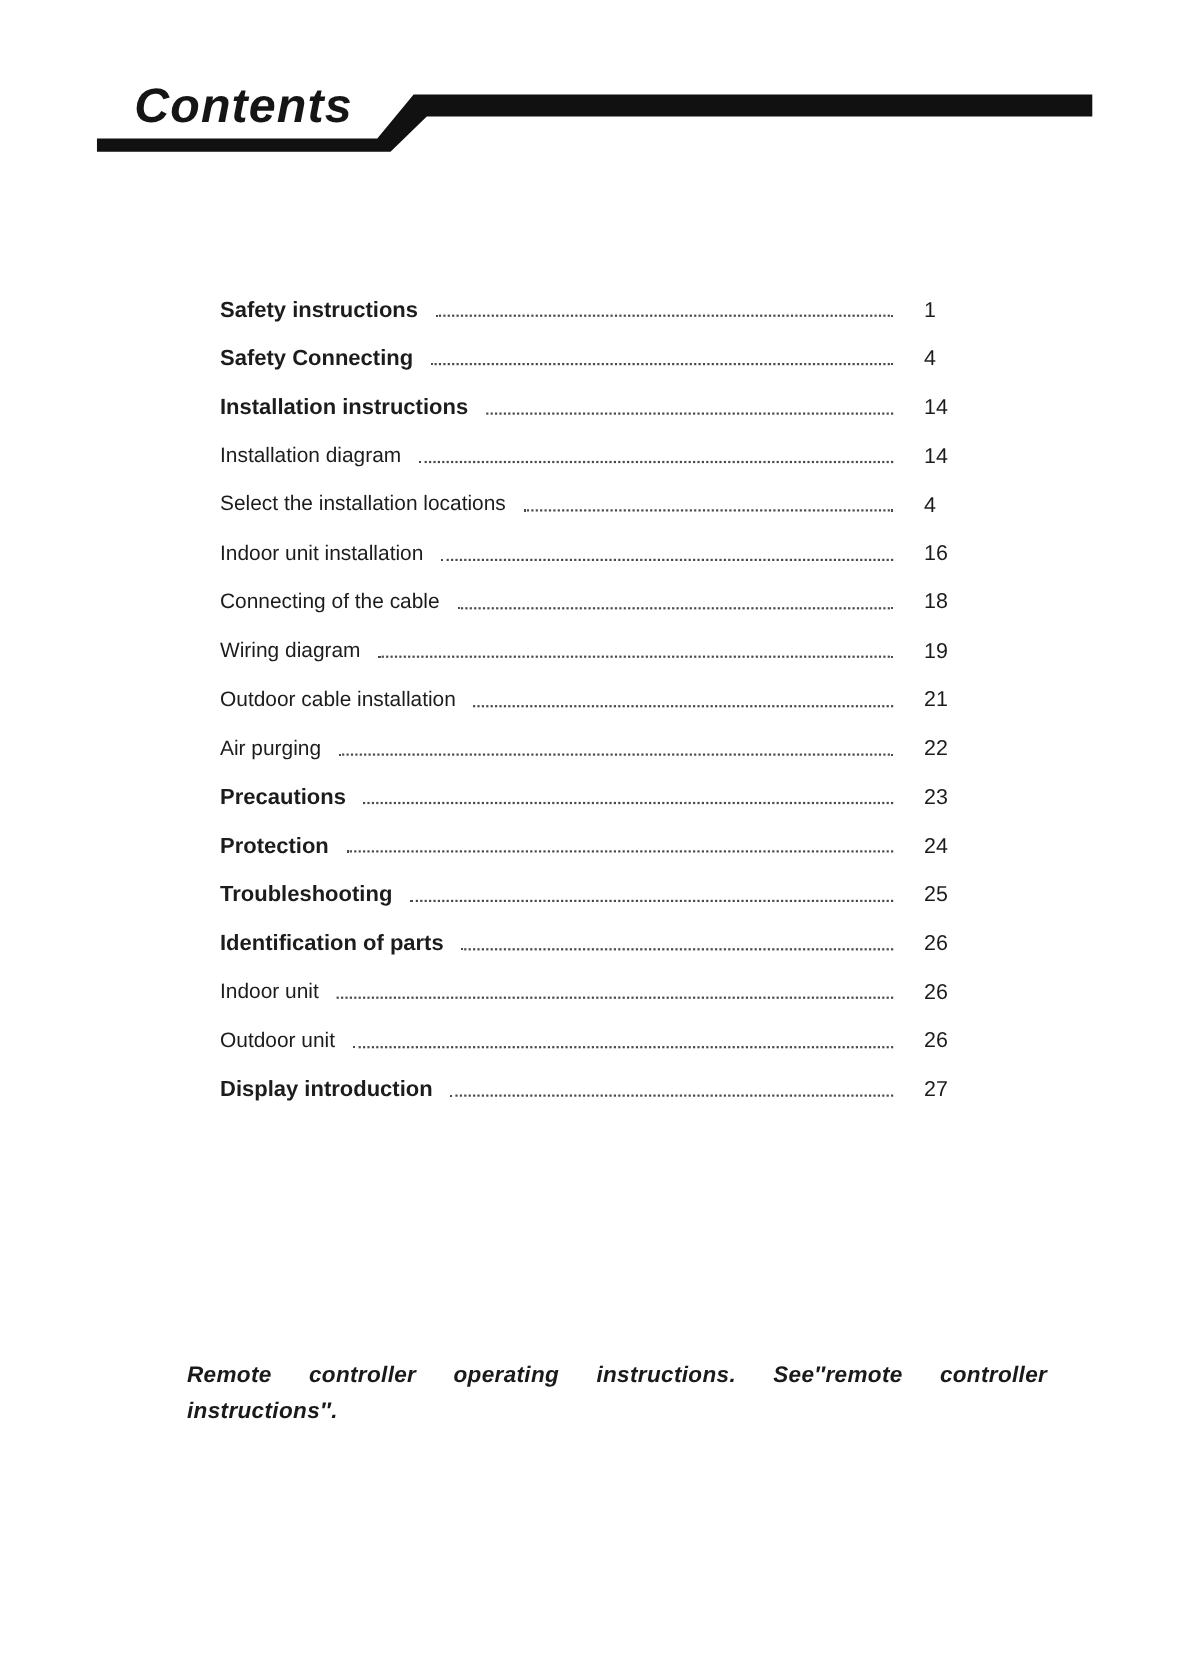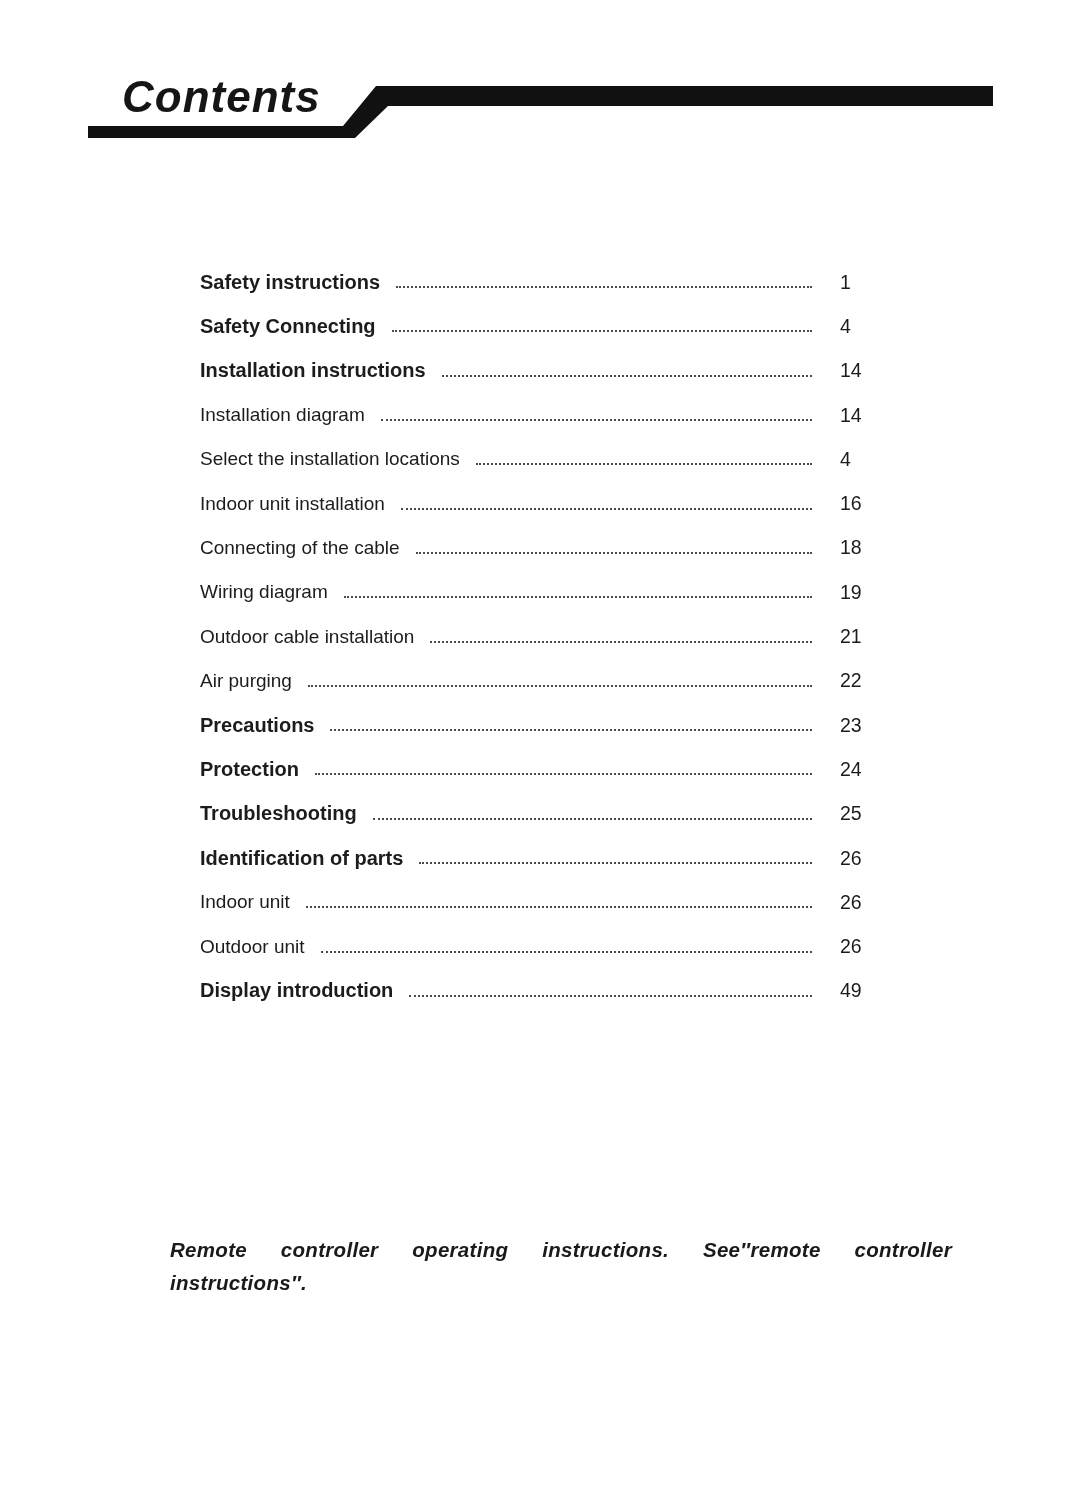--- a/index.html
+++ b/index.html
@@ -198,17 +198,17 @@
 
   <div class="toc-row">
     <span class="toc-label">Outdoor unit</span>
     <span class="toc-leader"></span>
     <span class="toc-page">26</span>
   </div>
 
   <div class="toc-row">
     <span class="toc-label bold">Display introduction</span>
     <span class="toc-leader"></span>
-    <span class="toc-page">49</span>
+    <span class="toc-page">27</span>
   </div>
 </div>
 
 <p class="footer-note">Remote controller operating instructions. See″remote controller instructions″.</p>
 
 </body></html>

